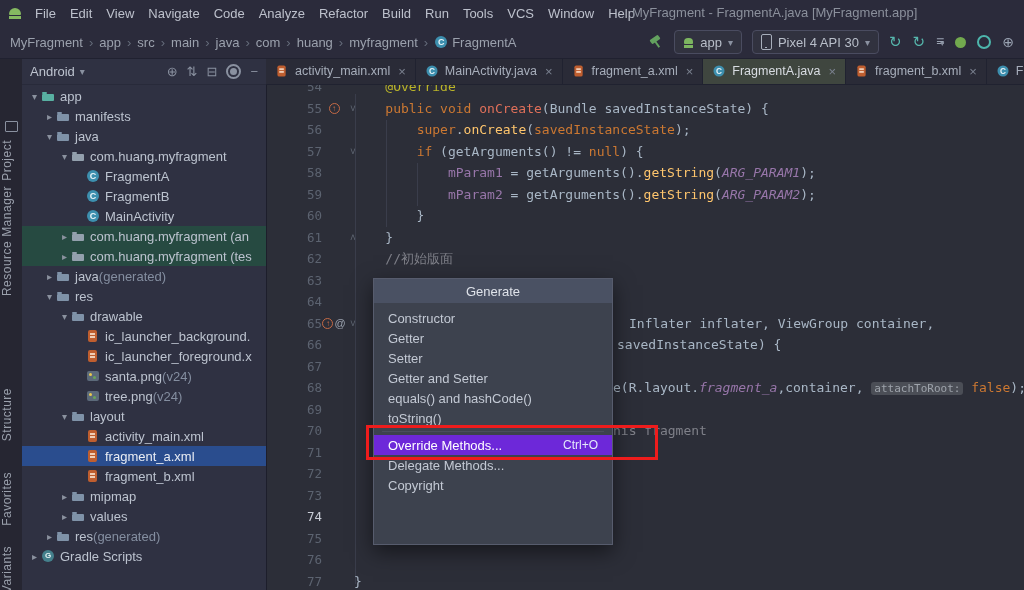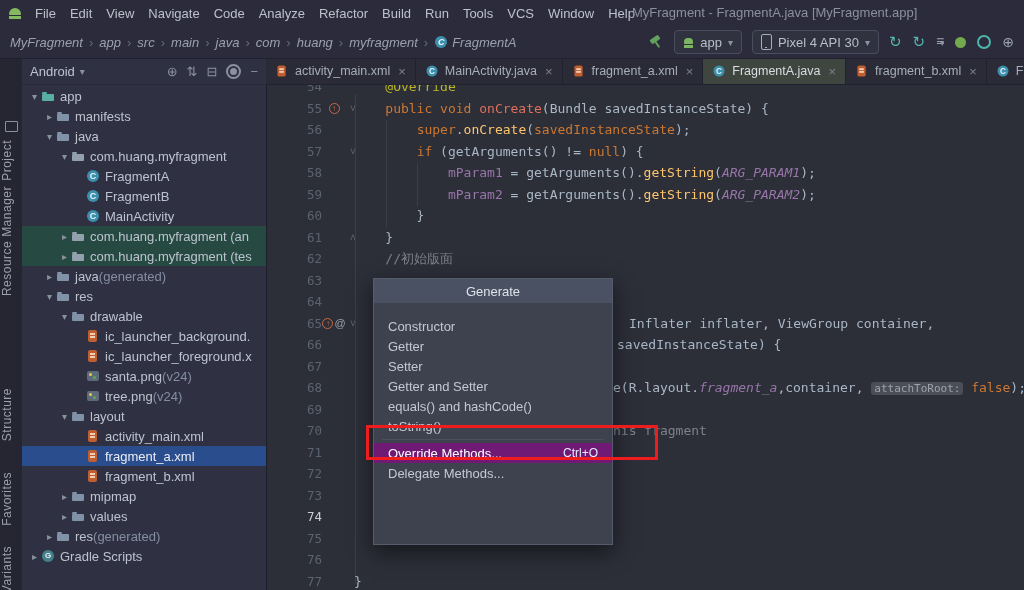--- a/index.html
+++ b/index.html
@@ -16,21 +16,21 @@
                  background:#85b961;border-radius:6px 6px 1px 1px;}
   .droid::after{content:"";position:absolute;left:1px;top:10px;width:12px;height:3px;background:#85b961;}
   .menu-item{padding:2px 7px;border-radius:3px;white-space:nowrap;}
   #window-title{position:absolute;left:632px;top:5px;color:#8b909c;font-size:13px;white-space:nowrap;}
 
   
   #navbar{position:absolute;top:26px;left:0;right:0;height:32px;background:#2b2b3b;
           border-bottom:1px solid #202130;display:flex;align-items:center;
           padding:0 10px;color:#9ba1ad;font-size:13px;z-index:10;}
   #breadcrumbs{display:flex;align-items:center;white-space:nowrap;}
-  .crumb{display:flex;align-items:center;gap:4px;font-style:italic;}
+  .crumb{display:flex;align-items:center;gap:4px;}
   .crumb-sep{color:#646b7a;margin:0 6px;font-size:13px;}
   #nav-right{margin-left:auto;display:flex;align-items:center;gap:10px;}
   .hammer{width:16px;height:16px;position:relative;}
   .hammer::before{content:"";position:absolute;left:2px;top:3px;width:10px;height:5px;
                   background:#63a15f;border-radius:1px;transform:rotate(-35deg);}
   .hammer::after{content:"";position:absolute;left:8px;top:6px;width:2px;height:8px;
                  background:#63a15f;transform:rotate(-35deg);}
   .nav-combo{display:flex;align-items:center;gap:6px;height:22px;padding:0 8px;
              background:#31323f;border:1px solid #4a4c60;border-radius:4px;color:#b9bfca;}
   .combo-caret{color:#8a91a0;font-size:10px;}
@@ -127,23 +127,23 @@
   .s-const{color:#9876aa;font-style:italic;}
   .s-cmt{color:#7f8089;}
   .s-ann{color:#bbb529;}
   .s-hint{background:#4b4e56;color:#9ea3ab;border-radius:3px;padding:0 3px;font-size:11px;}
 
   
   #popup{position:absolute;left:373px;top:278px;width:240px;height:267px;background:#3d424e;
          border:1px solid #575c6d;box-shadow:0 7px 20px rgba(0,0,0,.5);z-index:40;box-sizing:border-box;}
   #popup-header{height:24px;background:#4a5163;display:flex;align-items:center;justify-content:center;
                 color:#dfe3ea;font-size:13px;}
-  #popup-list{padding:13px 0;font-size:13px;color:#c3c9d4;}
+  #popup-list{padding:5px 0;font-size:13px;color:#c3c9d4;}
   .p-item{height:20px;display:flex;align-items:center;padding:0 14px;}
-  .p-item.sel{background:#701a75;color:#ffffff;justify-content:flex-end;}
+  .p-item.sel{background:#6d28d9;color:#ffffff;justify-content:flex-end;}
   .p-short{margin-left:auto;color:#aeb6c6;font-size:12px;}
   .p-item.sel .p-short{color:#e4eafb;}
   .p-sep{height:1px;background:#4a4f5e;margin:3px 8px;}
 
   #red-box{position:absolute;left:366px;top:425px;width:292px;height:35px;
            border:3px solid #ee1c1c;z-index:60;pointer-events:none;box-sizing:border-box;}
 </style>
 </head>
 <body>
 
@@ -606,18 +606,21 @@
           <span>toString()</span>
         </div>
         <div class="p-sep"></div>
         <div class="p-item sel">
           <span>Override Methods...</span>
           <span class="p-short">Ctrl+O</span>
         </div>
         <div class="p-item">
           <span>Delegate Methods...</span>
         </div>
+        <div class="p-item">
+          <span>Copyright</span>
+        </div>
       </div>
   </div>
 
   <div id="red-box"></div>
 
 </div>
 
 </body></html>

